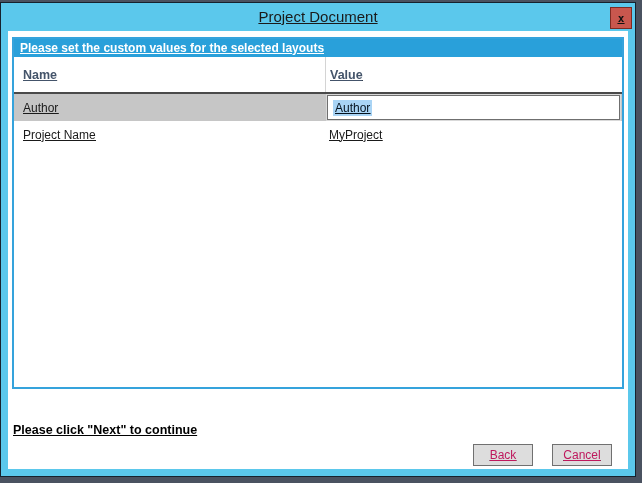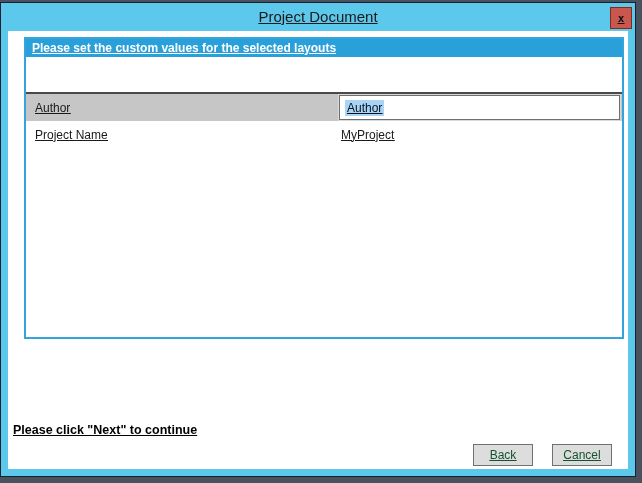--- a/index.html
+++ b/index.html
@@ -32,21 +32,21 @@
   }
   .close-btn span {
     font-size: 11px; font-weight: bold; color: #121212; line-height: 1;
     font-family: "DejaVu Sans Mono", monospace;
   }
   .client {
     position: absolute; left: 7px; right: 7px; top: 28px; bottom: 7px;
     background: #FFFFFF;
   }
   .panel {
-    position: absolute; left: 16px; right: 4px; top: 6px; height: 302px;
+    position: absolute; left: 4px; right: 4px; top: 6px; height: 352px;
     background: #FFFFFF; border: 2px solid #35A3DC;
   }
   .panel-header {
     height: 18px; background: #29A0DA; color: #FFFFFF;
     font-size: 12px; font-weight: bold; line-height: 18px;
     padding-left: 6px; white-space: nowrap; overflow: hidden;
   }
   .grid-header {
     display: flex; height: 37px;
     border-bottom: 2px solid #4A4A4A; background: #FFFFFF;
@@ -79,21 +79,21 @@
     position: absolute; left: 5px; top: 392px;
     font-size: 12.5px; font-weight: bold; color: #000000;
   }
   .button-row {
     position: absolute; right: 16px; top: 413px;
     display: flex; align-items: flex-start;
   }
   .btn {
     width: 60px; height: 22px;
     background: #DDDDDD; border: 1px solid #707070;
-    font-size: 12px; color: #14532d;
+    font-size: 12px; color: #be185d;
     display: flex; align-items: center; justify-content: center;
     cursor: pointer;
   }
   .btn.back { margin-right: 19px; }
   .btn.next { margin-right: 26px; background: #BEE6FD; border-color: #3C7FB1; }
 </style>
 </head>
 <body>
 
 <div class="window">
@@ -104,20 +104,22 @@
       <span>x</span>
     </div>
   </div>
 
   <div class="client">
 
     <div class="panel">
       <div class="panel-header">Please set the custom values for the selected layouts</div>
 
       <div class="grid-header">
+        <div class="hcell name">Name</div>
+        <div class="hcell value">Value</div>
       </div>
 
       <div class="grid-row selected">
         <div class="cell name">Author</div>
         <div class="cell value">
           <div class="edit-box">
             <span class="selection">Author</span>
           </div>
         </div>
       </div>

